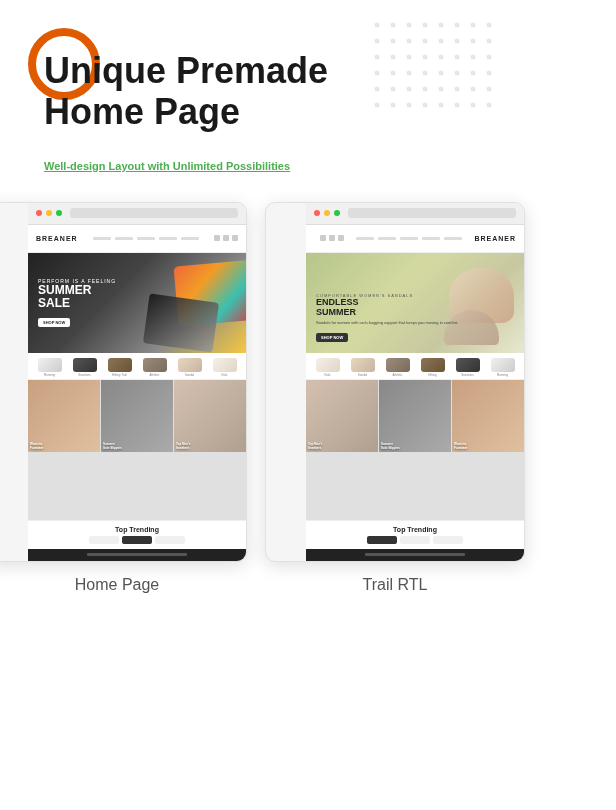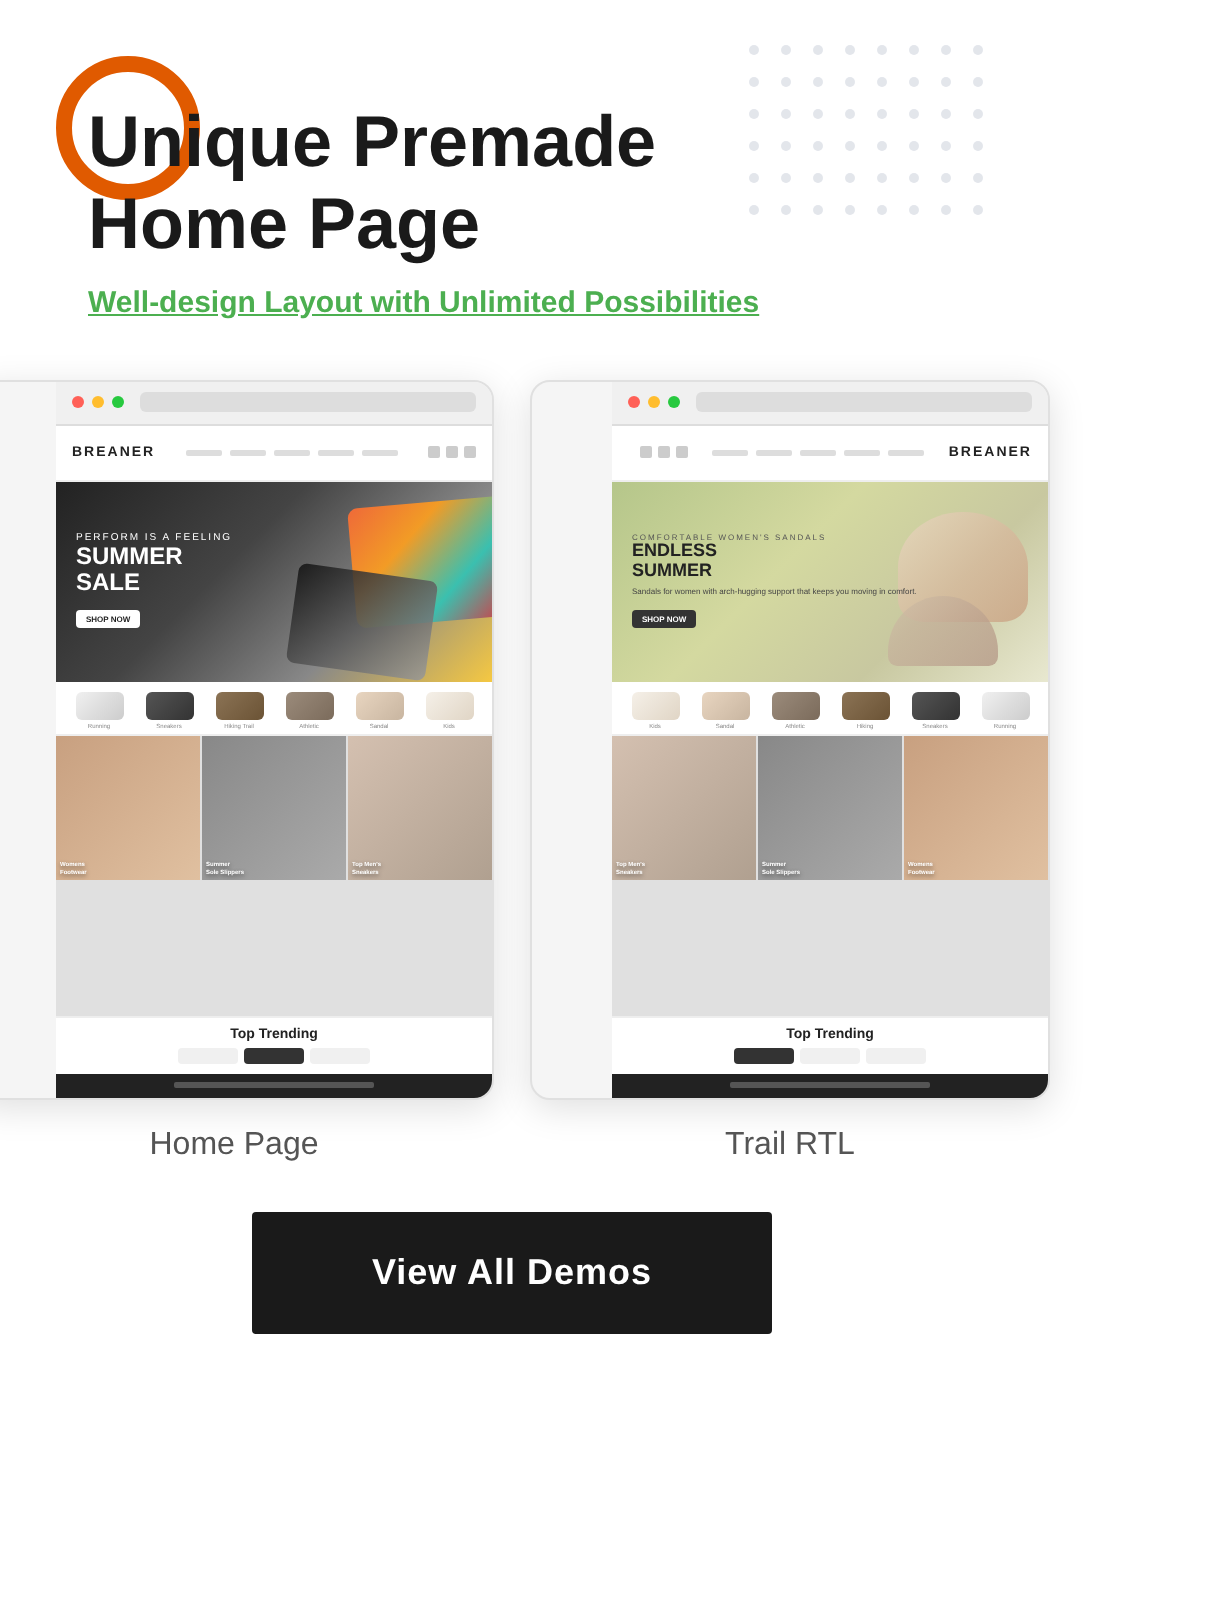--- a/index.html
+++ b/index.html
@@ -39,25 +39,25 @@
 
     .main-title {
       font-size: 36px;
       font-weight: 800;
       color: #1a1a1a;
       line-height: 1.15;
       margin-top: 10px;
     }
 
     .subtitle {
-      font-size: 15px;
+      font-size: 11px;
       font-weight: 600;
       color: #4caf50;
       text-decoration: underline;
-      margin-top: 10px;
+      margin-top: 27px;
       margin-bottom: 30px;
     }
 
     
     .demos-row {
       display: flex;
       gap: 18px;
       justify-content: center;
       margin-bottom: 24px;
     }
@@ -146,20 +146,21 @@
       height: 100px;
       background: linear-gradient(135deg, #222 0%, #444 40%, #888 70%, #f5c842 100%);
       position: relative;
       overflow: hidden;
       display: flex;
       align-items: center;
       padding: 10px;
     }
     .hero-banner.rtl {
       background: linear-gradient(135deg, #b5c68a 0%, #d4d9a0 40%, #c8c8a0 70%, #e8e8d0 100%);
+      align-items: flex-end;
     }
     .hero-text-block {
       z-index: 2;
     }
     .hero-small {
       font-size: 5px;
       color: #fff;
       text-transform: uppercase;
       letter-spacing: 1px;
     }
@@ -602,17 +603,14 @@
           <div class="store-footer">
             <div class="footer-bar"></div>
           </div>
         </div>
       </div>
       <div class="demo-label">Trail RTL</div>
     </div>
 
   </div>
 
-  <div class="view-all-btn-wrapper">
-    <button class="view-all-btn">View All Demos</button>
-  </div>
 
 </div>
 
 </body></html>

